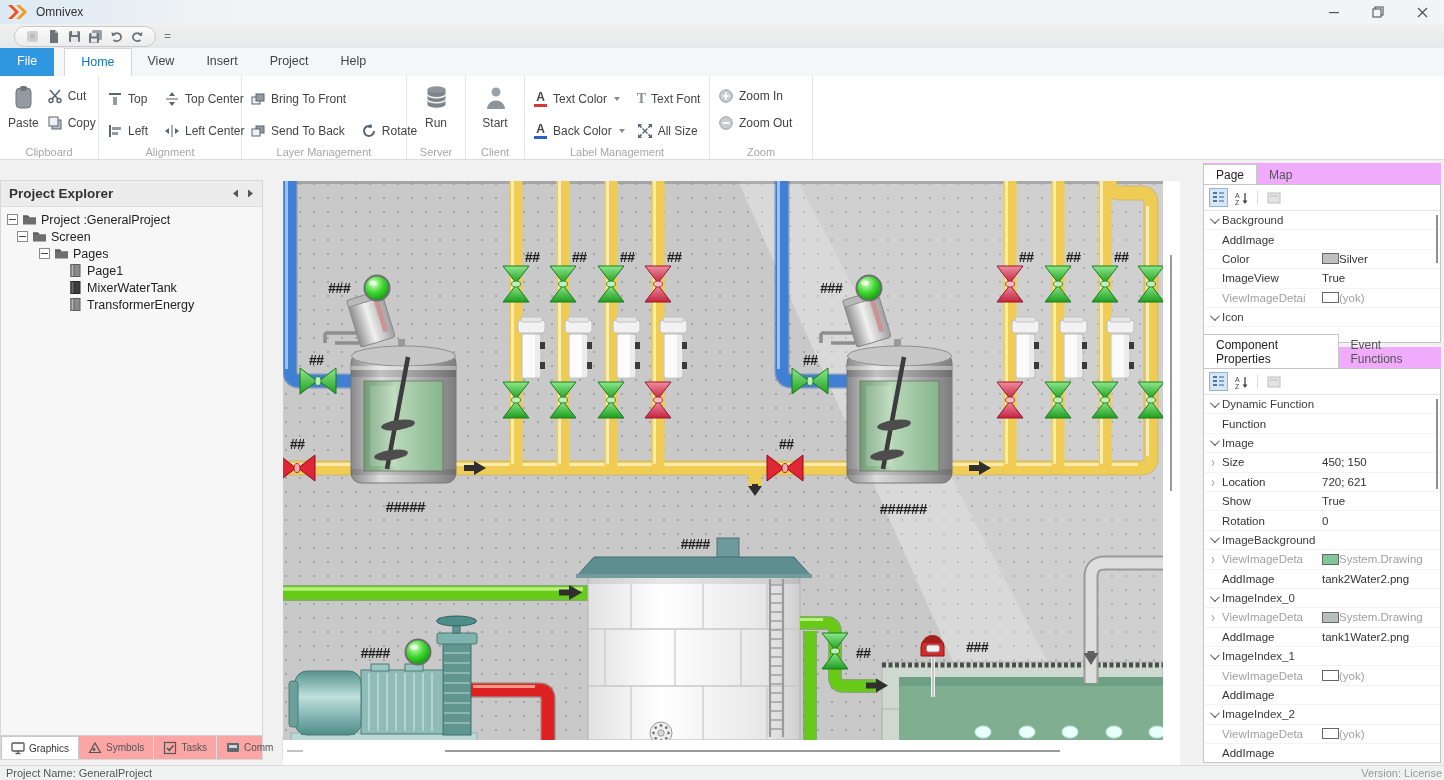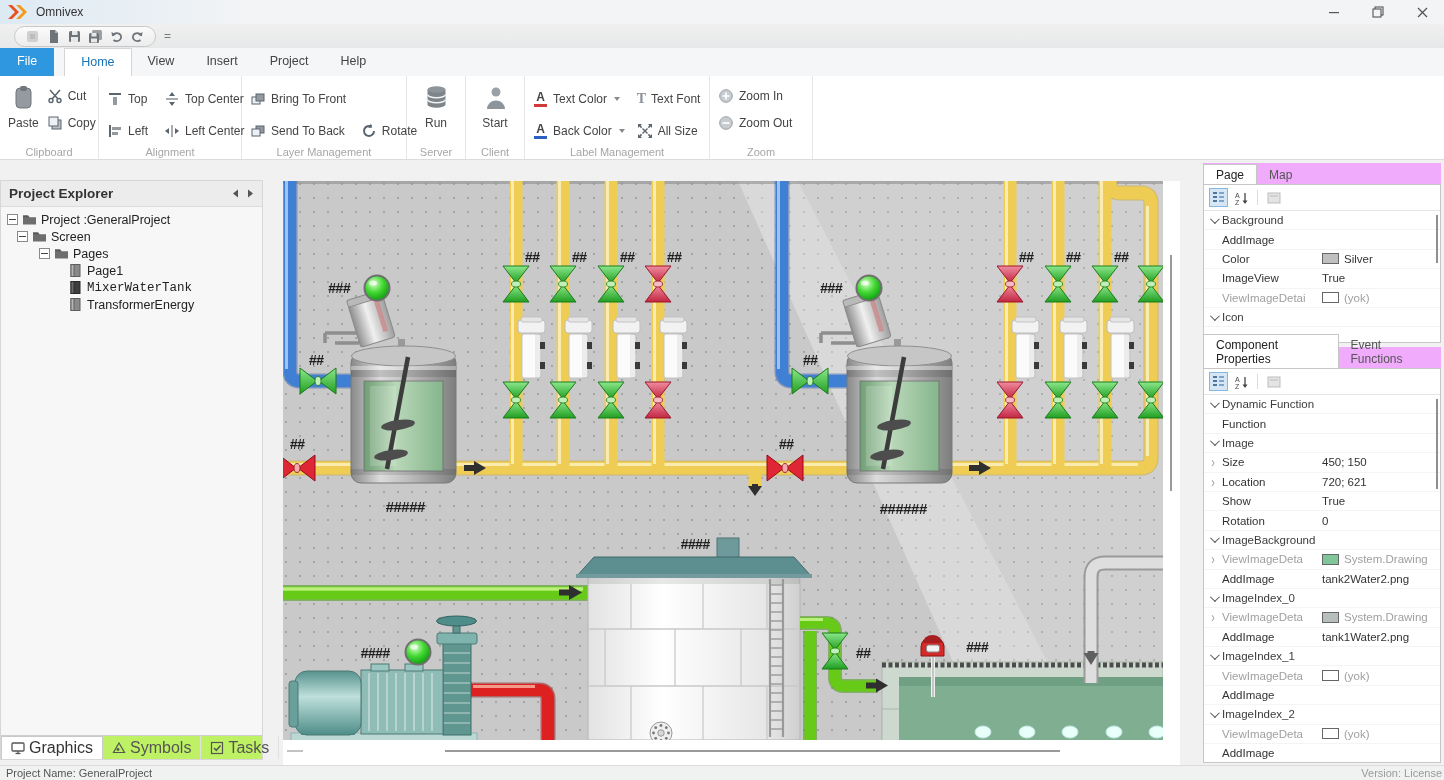--- a/index.html
+++ b/index.html
@@ -46,21 +46,21 @@
     border:1px solid #d7d7d7;box-sizing:border-box;display:flex;flex-direction:column;}
   .pehead{height:25px;background:#ececec;border-bottom:1px solid #dcdcdc;display:flex;align-items:center;}
   .pehead .t{font-size:13.5px;font-weight:bold;color:#333;margin-left:8px;}
   .pearrows{margin-left:auto;margin-right:8px;display:flex;gap:8px;align-items:center;}
   .tree{flex:1;overflow:hidden;padding-top:4px;font-size:12.5px;color:#222;}
   .trow{display:flex;align-items:center;height:17px;}
   .trow .lbl{margin-left:4px;}
   .mbox{width:9px;height:9px;border:1px solid #8a8a8a;background:#fff;position:relative;flex:0 0 9px;}
   .mbox::after{content:"";position:absolute;left:1px;right:1px;top:3.5px;height:1px;background:#444;}
   .ticon{width:15px;height:13px;margin-left:4px;flex:0 0 15px;}
-  .bottabs{height:23px;border-top:1px solid #cfcfcf;background:#bef264;display:flex;align-items:stretch;font-size:16px;color:#555;}
+  .bottabs{height:23px;border-top:1px solid #cfcfcf;background:#fca5a5;display:flex;align-items:stretch;font-size:10px;color:#555;}
   .btab{display:flex;align-items:center;gap:4px;padding:0 9px;border-right:1px solid #e0e0e0;}
   .btab.active{background:#fff;border:1px solid #c9c9c9;border-bottom:none;color:#333;}
   .bicon{width:14px;height:14px;}
   
   .canvaswrap{position:absolute;left:283px;top:181px;width:897px;height:584px;background:#fff;}
   .hscroll{position:absolute;left:162px;top:569px;width:615px;height:2px;background:#9a9a9a;}
   .hscroll2{position:absolute;left:4px;top:569px;width:16px;height:2px;background:#c2c2c2;}
   .vscroll{position:absolute;left:887px;top:74px;width:2px;height:236px;background:#9a9a9a;}
   .clabel{font-style:italic;font-weight:bold;font-size:14px;fill:#1f1f1f;letter-spacing:-0.5px;}
   .clabel.big{font-size:15px;}
@@ -74,21 +74,21 @@
   .tool{width:19px;height:19px;display:flex;align-items:center;justify-content:center;box-sizing:border-box;}
   .tool.sel{background:#d6e6f5;border:1px solid #86b7e0;}
   .tsep{width:1px;height:15px;background:#dcdcdc;margin:0 2px;}
   .pgrid{position:relative;overflow:hidden;font-size:11.5px;color:#333;}
   .prow{display:flex;align-items:center;height:18.4px;border-bottom:1px solid #f4f4f4;}
   .prow .chevwrap{width:18px;flex:0 0 18px;display:flex;justify-content:center;}
   .chev{width:6px;height:6px;border-right:1.6px solid #555;border-bottom:1.6px solid #555;transform:rotate(45deg) translateY(-2px);}
   .exp{color:#9a9a9a;font-size:11px;transform:scaleY(1.3);}
   .prow .nm{flex:1;white-space:nowrap;overflow:hidden;}
   .prow.cat .nm{color:#3c3c3c;}
-  .prow .val{width:50%;flex:0 0 50%;display:flex;align-items:center;gap:5px;white-space:nowrap;overflow:hidden;}
+  .prow .val{width:50%;flex:0 0 50%;display:flex;align-items:center;white-space:nowrap;overflow:hidden;}
   .prow.muted .nm,.prow.muted .val{color:#9f9f9f;}
   .sw{width:17px;height:11px;border:1px solid #666;flex:0 0 17px;box-sizing:border-box;}
   .gsb{position:absolute;right:2px;width:2px;background:#8f8f8f;}
   
   .statusbar{position:absolute;left:0;top:765px;width:1444px;height:15px;background:#f0f2f2;
     border-top:1px solid #dcdcdc;display:flex;align-items:center;font-size:11px;color:#555;box-sizing:border-box;}
   .statusbar .l{margin-left:6px;}
   .statusbar .r{margin-left:auto;margin-right:2px;color:#9a9a9a;}
 </style>
 </head>
@@ -376,21 +376,21 @@
           <span class="lbl">Pages</span>
         </div>
         <div class="trow" style="padding-left: 54px;">
           <span style="width:9px;flex:0 0 9px"></span>
           <svg class="ticon" viewBox="0 0 15 13">
             <rect x="3" y="0.5" width="9" height="12" fill="#8a8a8a" stroke="#5e5e5e"></rect>
             <rect x="3" y="0.5" width="3" height="12" fill="#b5b5b5" stroke="#5e5e5e"></rect>
           </svg>
           <span class="lbl">Page1</span>
         </div>
-        <div class="trow" style="padding-left: 54px; font-family: Liberation Mono, monospace;">
+        <div class="trow" style="padding-left: 54px;">
           <span style="width:9px;flex:0 0 9px"></span>
           <svg class="ticon" viewBox="0 0 15 13">
             <rect x="3" y="0.5" width="9" height="12" fill="#3d3d3d" stroke="#2a2a2a"></rect>
             <rect x="3" y="0.5" width="3" height="12" fill="#6a6a6a" stroke="#2a2a2a"></rect>
           </svg>
           <span class="lbl">MixerWaterTank</span>
         </div>
         <div class="trow" style="padding-left: 54px;">
           <span style="width:9px;flex:0 0 9px"></span>
           <svg class="ticon" viewBox="0 0 15 13">

